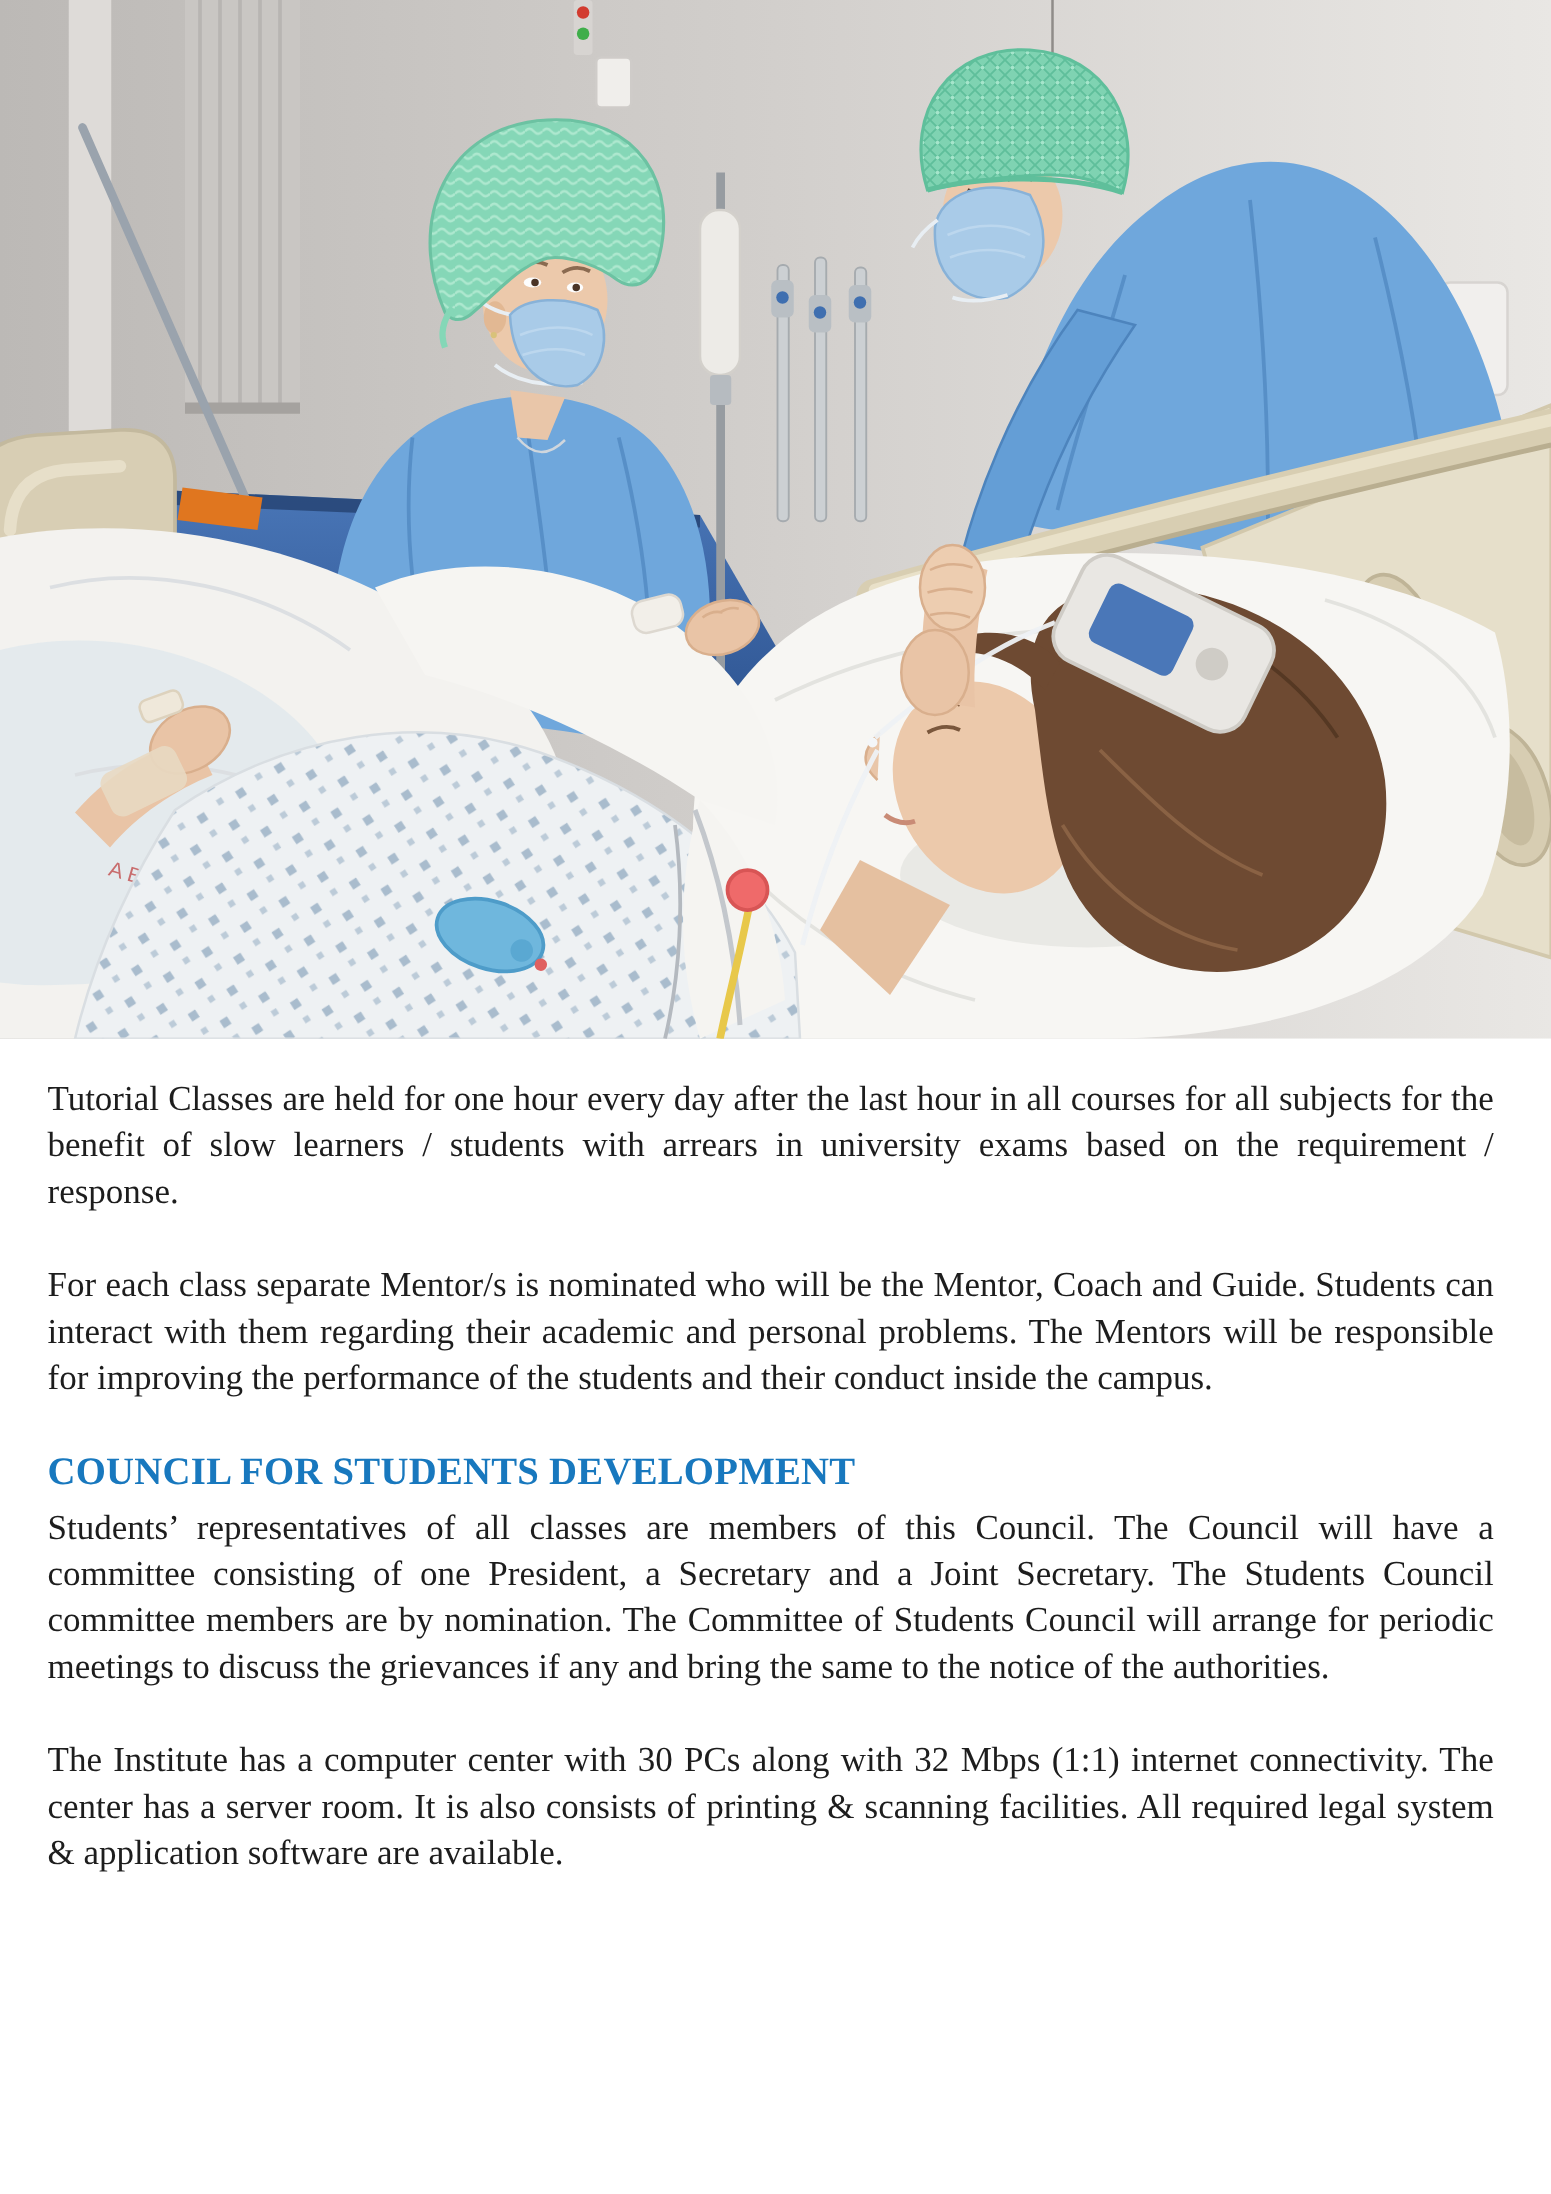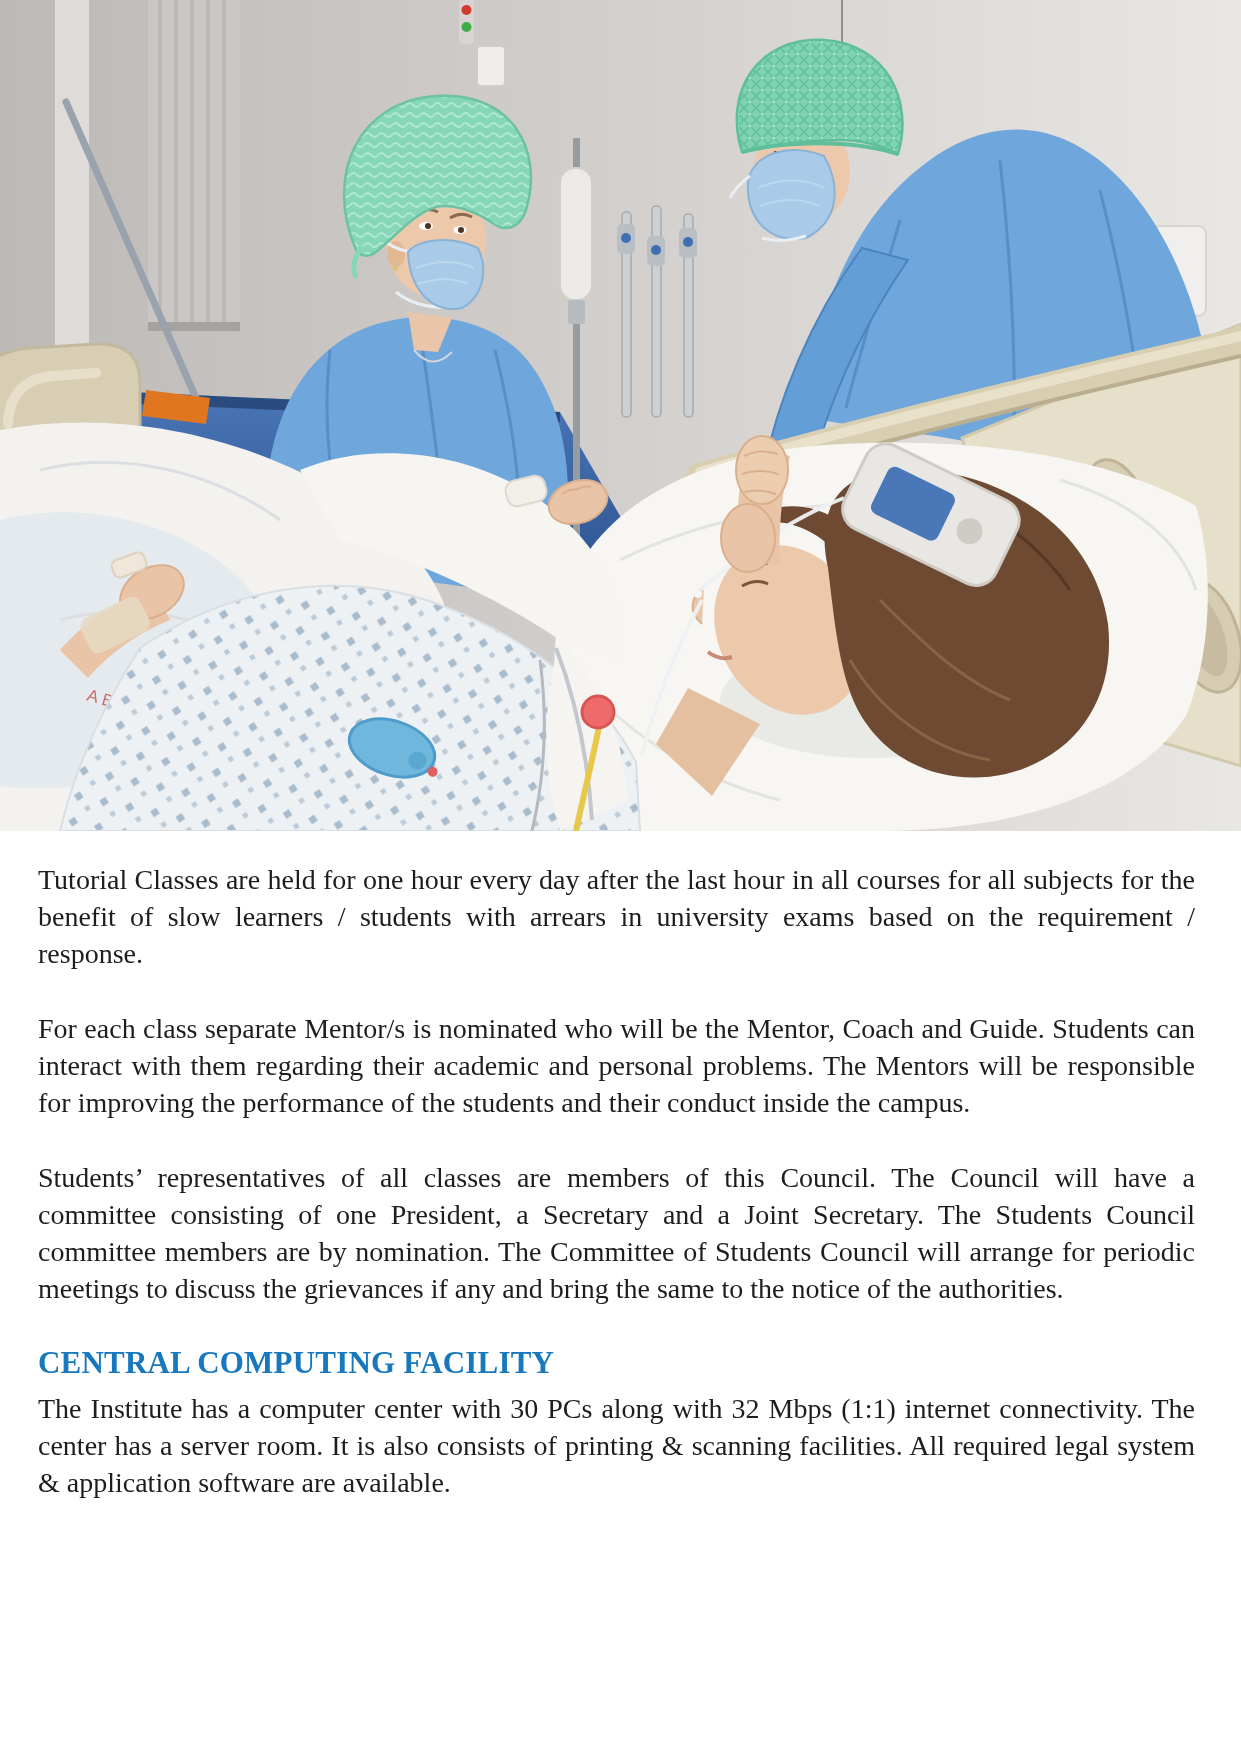--- a/index.html
+++ b/index.html
@@ -229,22 +229,22 @@
   <main class="content">
     <section>
       <p>Tutorial Classes are held for one hour every day after the last hour in all courses for all subjects for the benefit of slow learners / students with arrears in university exams based on the requirement / response.</p>
     </section>
 
     <section>
       <p>For each class separate Mentor/s is nominated who will be the Mentor, Coach and Guide. Students can interact with them regarding their academic and personal problems. The Mentors will be responsible for improving the performance of the students and their conduct inside the campus.</p>
     </section>
 
     <section>
+      <h2>COUNCIL FOR STUDENTS DEVELOPMENT</h2>
       <p>Students’ representatives of all classes are members of this Council. The Council will have a committee consisting of one President, a Secretary and a Joint Secretary. The Students Council committee members are by nomination. The Committee of Students Council will arrange for periodic meetings to discuss the grievances if any and bring the same to the notice of the authorities.</p>
     </section>
 
     <section>
-      <h2>CENTRAL COMPUTING FACILITY</h2>
       <p>The Institute has a computer center with 30 PCs along with 32 Mbps (1:1) internet connectivity. The center has a server room. It is also consists of printing &amp; scanning facilities. All required legal system &amp; application software are available.</p>
     </section>
   </main>
 
 </div>
 
 </body></html>

